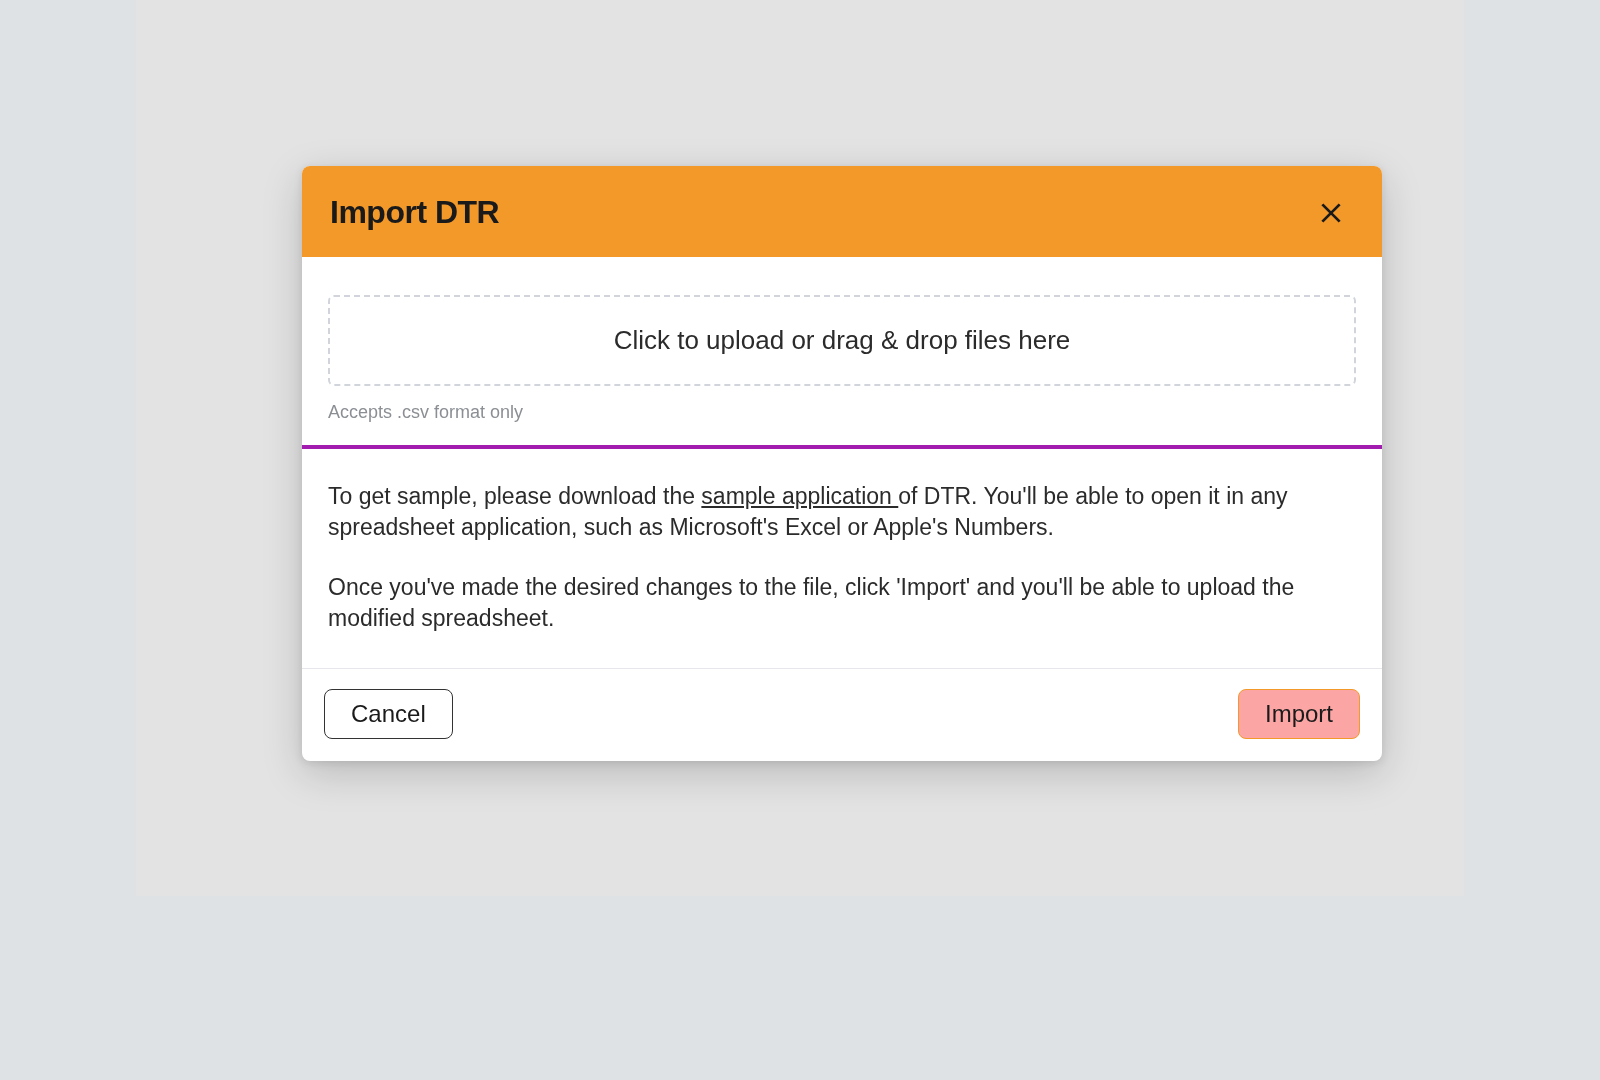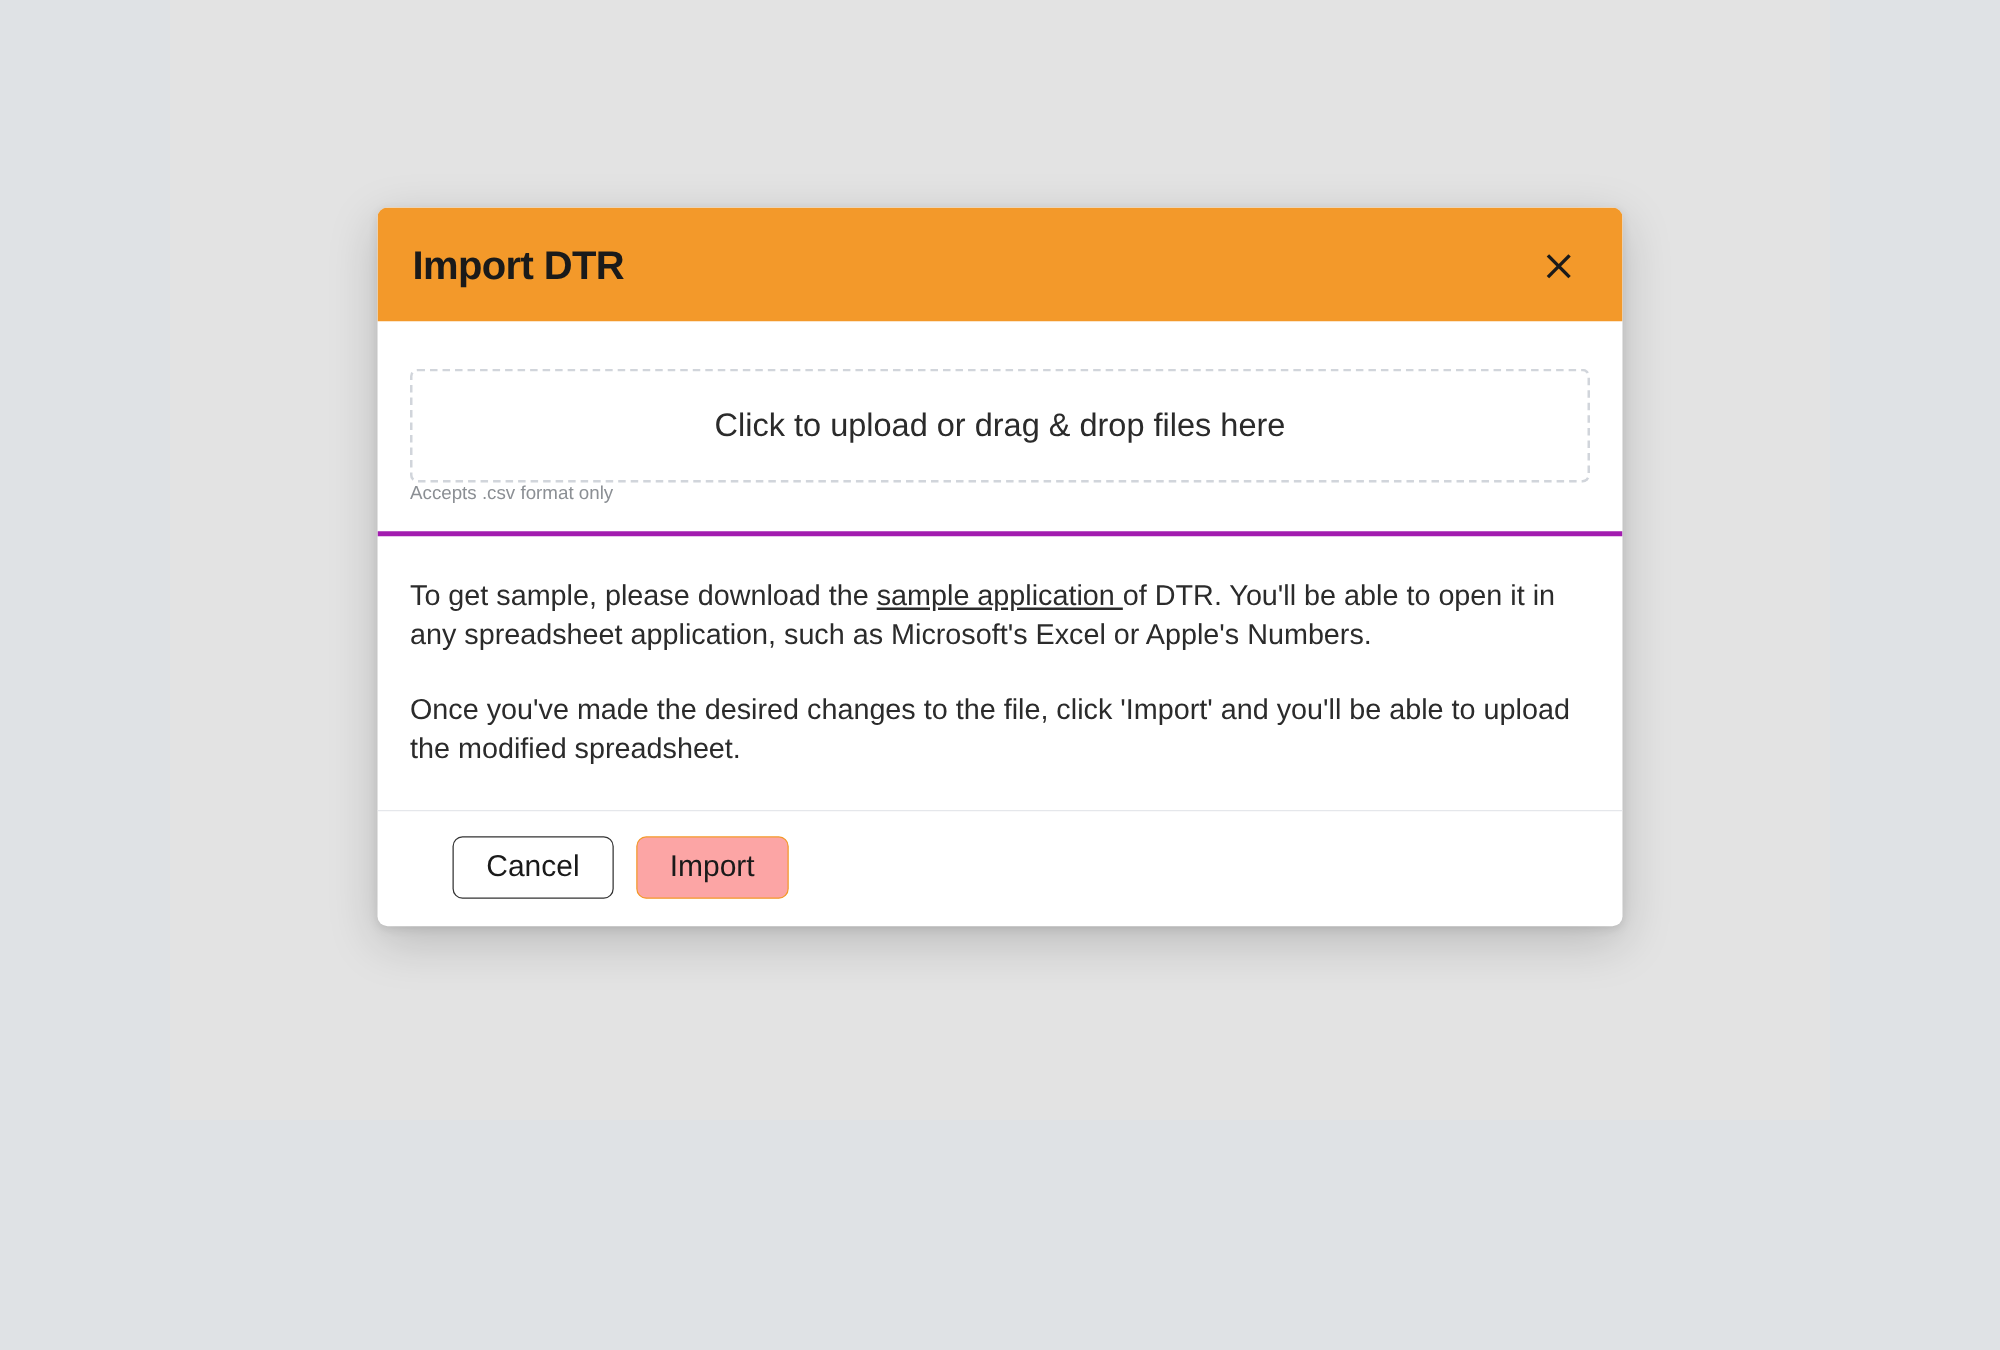--- a/index.html
+++ b/index.html
@@ -20,21 +20,21 @@
     .canvas {
       width: 1328px;
       height: 896px;
       background: #e3e3e3;
       position: relative;
     }
     .modal {
       position: absolute;
       top: 166px;
       left: 166px;
-      width: 996px;
+      width: 1080px;
       background: #fff;
       border-radius: 8px;
       box-shadow: 0 12px 40px rgba(0,0,0,0.18), 0 2px 8px rgba(0,0,0,0.10);
       overflow: hidden;
     }
     .modal-header {
       background: #f3992a;
       display: flex;
       align-items: center;
       justify-content: space-between;
@@ -72,22 +72,23 @@
       text-align: center;
       cursor: pointer;
       background: #fff;
     }
     .dropzone-text {
       font-size: 26px;
       color: #2b2b2b;
       font-weight: 400;
     }
     .accepts-hint {
-      font-size: 15px;
+      font-size: 18px;
       color: #8b8f94;
+      margin-top: 16px;
       font-weight: 400;
     }
     .modal-body-lower {
       padding: 32px 26px 34px 26px;
       border-bottom: 1px solid #e5e7eb;
     }
     .instructions {
       font-size: 23px;
       color: #2b2b2b;
       line-height: 1.36;
@@ -97,24 +98,23 @@
       display: block;
       margin-top: 28px;
     }
     .sample-link {
       text-decoration: underline;
       cursor: pointer;
       color: inherit;
     }
     .modal-footer {
       display: flex;
-      justify-content: flex-start;
+      justify-content: space-between;
       gap: 18px;
       padding: 20px 22px 22px 22px;
-      margin-left: 38px;
     }
     .btn {
       font-size: 24px;
       padding: 10px 26px;
       border-radius: 8px;
       cursor: pointer;
       font-weight: 400;
       font-family: inherit;
     }
     .btn-secondary {

